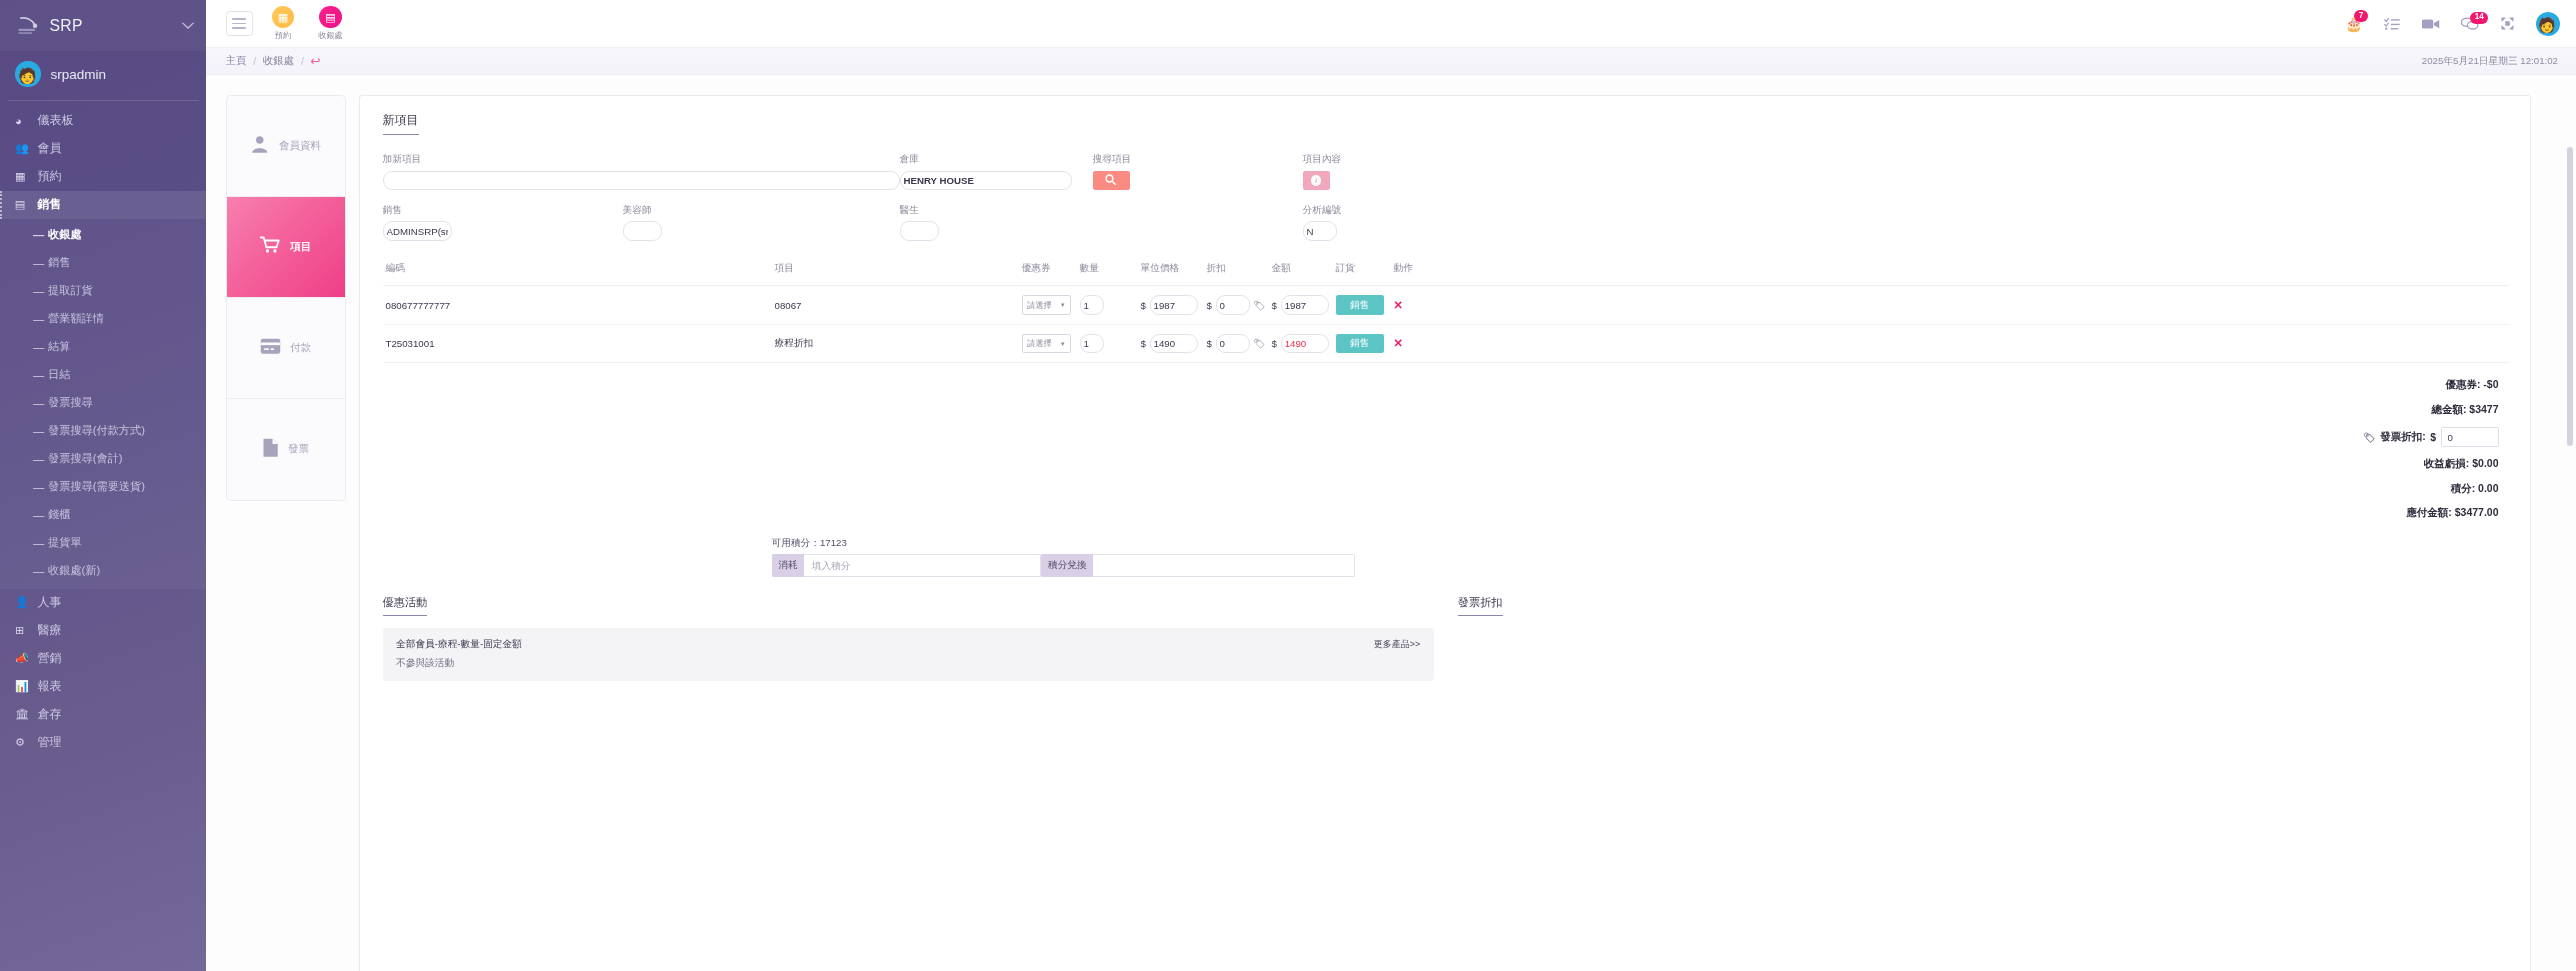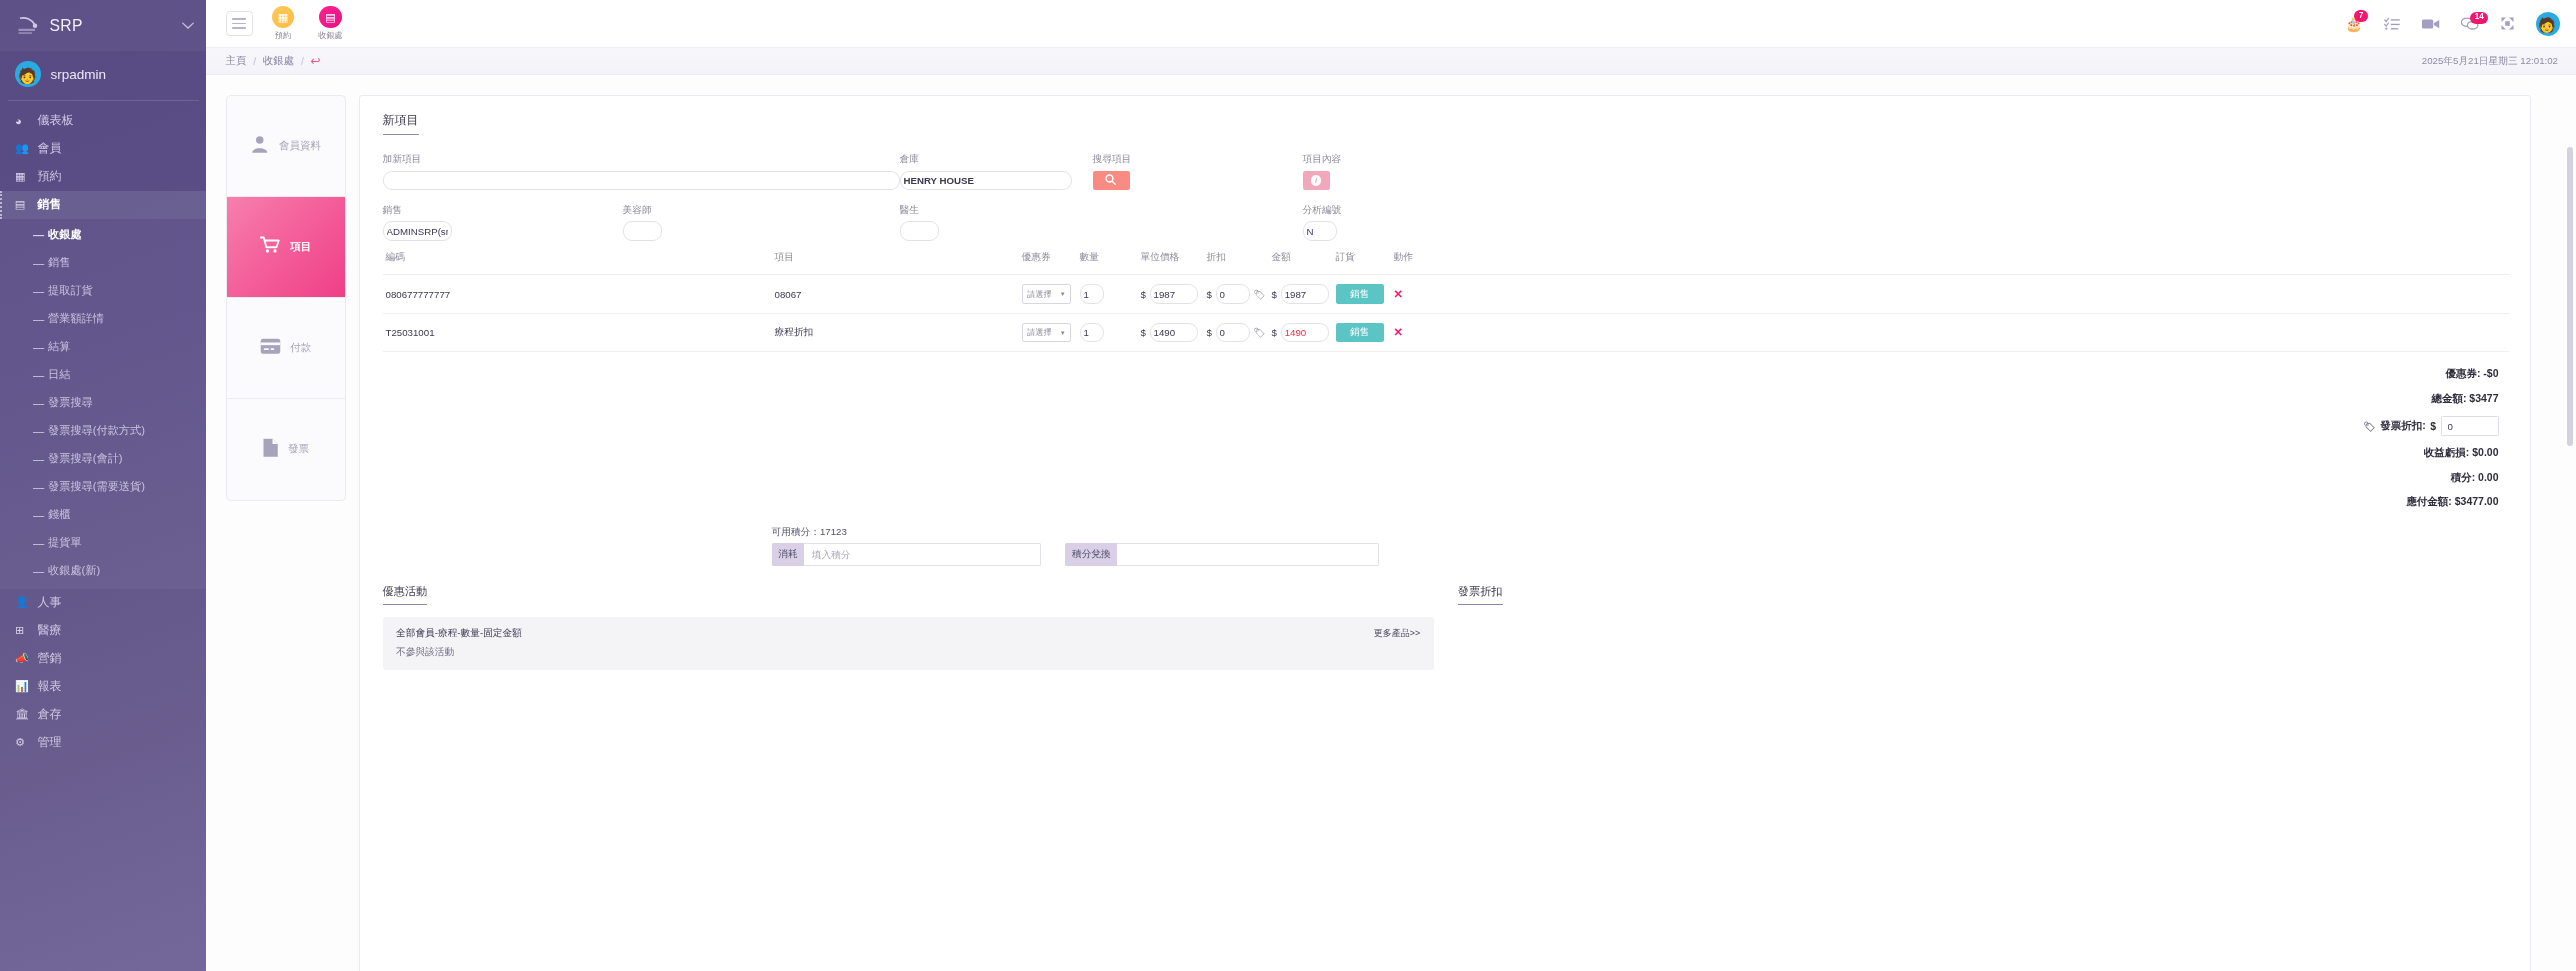--- a/index.html
+++ b/index.html
@@ -129,21 +129,21 @@
 
   .btn-sq {
     width: 37px; height: 19.5px; border:none; border-radius:2.2px; cursor:pointer;
     display:flex; align-items:center; justify-content:center; color:#fff; font-size:10.5px;
   }
   .btn-search { background:#f98b82; }
   .btn-info { background:#f1a8bc; width: 27px; }
   .btn-info .dot { background:#fff; color:#f1a8bc; border-radius:50%; width:10.5px; height:10.5px; font-size:7.5px; display:flex; align-items:center; justify-content:center; font-weight:700; font-style:italic; }
 
   
-  table.items { width: 100%; border-collapse: collapse; margin-top: 10px; }
+  table.items { width: 100%; border-collapse: collapse; margin-top: 21px; }
   table.items th {
     text-align: left; font-size: 9.7px; color:#8d8a9b; font-weight: 400;
     padding: 0 3px 10.5px 3px; border-bottom: 0.7px solid #ededf2;
   }
   table.items td { padding: 9px 3px; border-bottom: 0.7px solid #f0eff4; font-size: 9.7px; color:#3b3850; vertical-align: middle; }
   .sel {
     width: 49px; height: 19.5px; border:0.7px solid #d8d6e0; border-radius:2.2px; background:#fff;
     font-size:8.2px; color:#8d8a9b; display:flex; align-items:center; padding: 0 4.5px; cursor:pointer; position:relative;
   }
   .sel .cv { position:absolute; right:3.7px; font-size:6px; color:#8d8a9b; }
@@ -161,21 +161,21 @@
 
   
   .totals { margin-top: 15px; text-align: right; padding-right: 10.5px; }
   .tot-row { font-size: 10.5px; color:#2f2c3d; font-weight: 700; margin-bottom: 10.5px; }
   .tot-row.inline { display:flex; justify-content:flex-end; align-items:center; gap:4.5px; }
   .tot-row .disc-inp { width: 58px; height:19.5px; border:0.7px solid #dedce6; border-radius:1.5px; font-size:9.7px; color:#3b3850; padding:0 6px; font-weight:400; font-family:"Liberation Sans",sans-serif; }
 
   
   .points { margin-top: 16.5px; padding-left: 389px; }
   .pts-avail { font-size:9.7px; color:#54506a; margin-bottom:4.5px; }
-  .pts-row { display:flex; align-items:stretch; gap: 24px; }
+  .pts-row { display:flex; align-items:stretch; gap: 0; }
   .pts-group { display:flex; align-items:stretch; }
   .pts-addon { background:#d9d0e8; color:#4f4a66; font-size:9.7px; display:flex; align-items:center; padding: 0 6.7px; border-radius:1.5px 0 0 1.5px; cursor:pointer; }
   .pts-input { border:0.7px solid #e3e2ea; border-left:none; height:22.5px; font-size:9.7px; padding:0 7.5px; color:#3b3850; border-radius:0 1.5px 1.5px 0; font-family:"Liberation Sans",sans-serif; }
   .pts-input::placeholder { color:#a9a6b8; }
 
   
   .promos { margin-top: 18px; display:flex; gap: 24px; }
   .promo-col { flex: 1 1 0; min-width:0; }
   .promo-title { display:inline-block; font-size:11.2px; color:#3d3a4d; padding-bottom:5.2px; border-bottom:1.5px solid #8d88ab; margin-bottom: 12px; }
   .promo-card { background:#f4f4f7; border-radius:3px; padding: 10.5px 13.5px; margin-bottom: 12px; position:relative; min-height:42px; }

